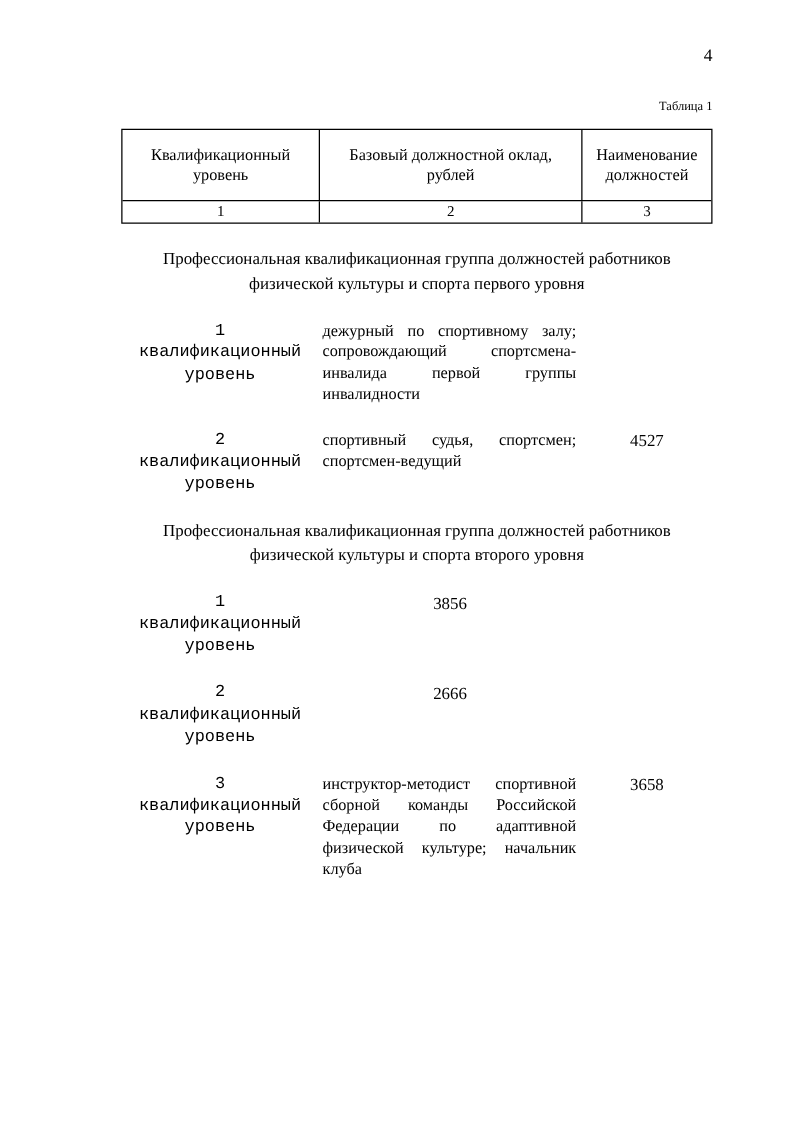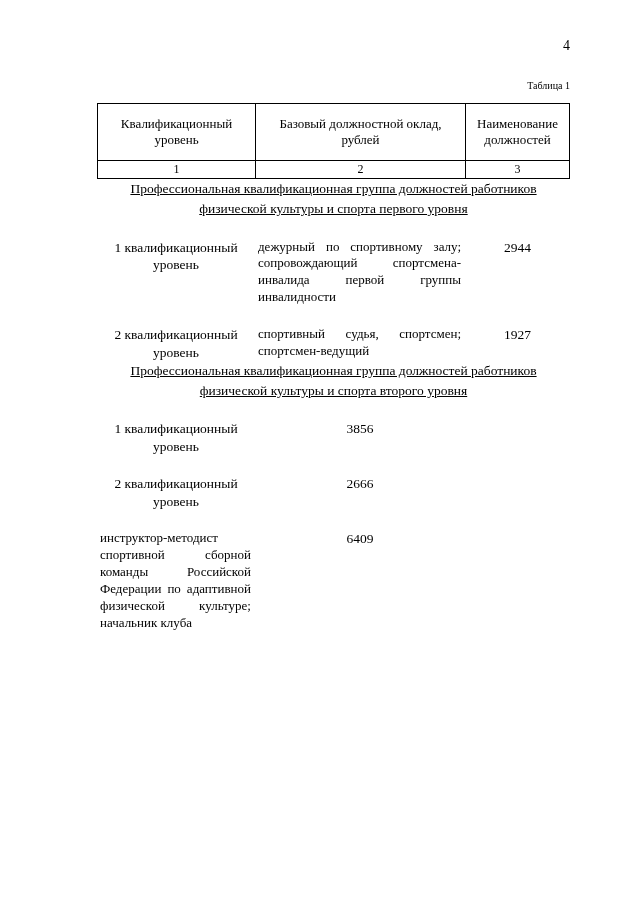--- a/index.html
+++ b/index.html
@@ -22,26 +22,26 @@
   .tr.nums{border-top:1.5px solid #000;}
   .tr.nums .td{
     text-align:center;font-size:12px;line-height:1.2;padding:1px 0 2px 0;
   }
   .td{border-right:1px solid #000;}
   .td:last-child{border-right:none;}
 
   
   .section-title{
     text-align:center;font-size:13.5px;line-height:1.45;
-    margin-bottom:4px;text-decoration:underline;
+    margin-top:18px;margin-bottom:4px;
   }
 
   
   .row{display:grid;grid-template-columns:158px 210px 1fr;margin-top:20px;}
-  .c1{text-align:center;font-size:13.5px;line-height:1.3;padding:0 8px;box-sizing:border-box;}
+  .c1{text-align:center;font-size:13.5px;line-height:1.3;padding:0 8px;box-sizing:border-box;font-family:Liberation Mono, monospace;}
   .c2{text-align:justify;font-size:13px;line-height:1.3;padding:0 4px 0 3px;box-sizing:border-box;}
   .c3{text-align:center;font-size:13.5px;line-height:1.3;}
 </style>
 </head>
 <body>
 
 <div class="page">
   <div class="content">
 
     <div class="page-number">4</div>
@@ -58,40 +58,40 @@
         <div class="td">2</div>
         <div class="td">3</div>
       </div>
     </div>
 
     <div class="section-title">Профессиональная квалификационная группа должностей работников физической культуры и спорта первого уровня</div>
 
     <div class="row">
       <div class="c1">1 квалификационный уровень</div>
       <div class="c2">дежурный по спортивному залу; сопровождающий спортсмена-инвалида первой группы инвалидности</div>
-      <div class="c3">2944</div>
     </div>
 
     <div class="row">
       <div class="c1">2 квалификационный уровень</div>
       <div class="c2">спортивный судья, спортсмен; спортсмен-ведущий</div>
-      <div class="c3">1927</div>
+      <div class="c3">4527</div>
     </div>
 
     <div class="section-title">Профессиональная квалификационная группа должностей работников физической культуры и спорта второго уровня</div>
 
     <div class="row">
       <div class="c1">1 квалификационный уровень</div>
       <div class="c3">3856</div>
     </div>
 
     <div class="row">
       <div class="c1">2 квалификационный уровень</div>
       <div class="c3">2666</div>
     </div>
 
     <div class="row">
+      <div class="c1">3 квалификационный уровень</div>
       <div class="c2">инструктор-методист спортивной сборной команды Российской Федерации по адаптивной физической культуре; начальник клуба</div>
-      <div class="c3">6409</div>
+      <div class="c3">3658</div>
     </div>
 
   </div>
 </div>
 
 </body></html>

